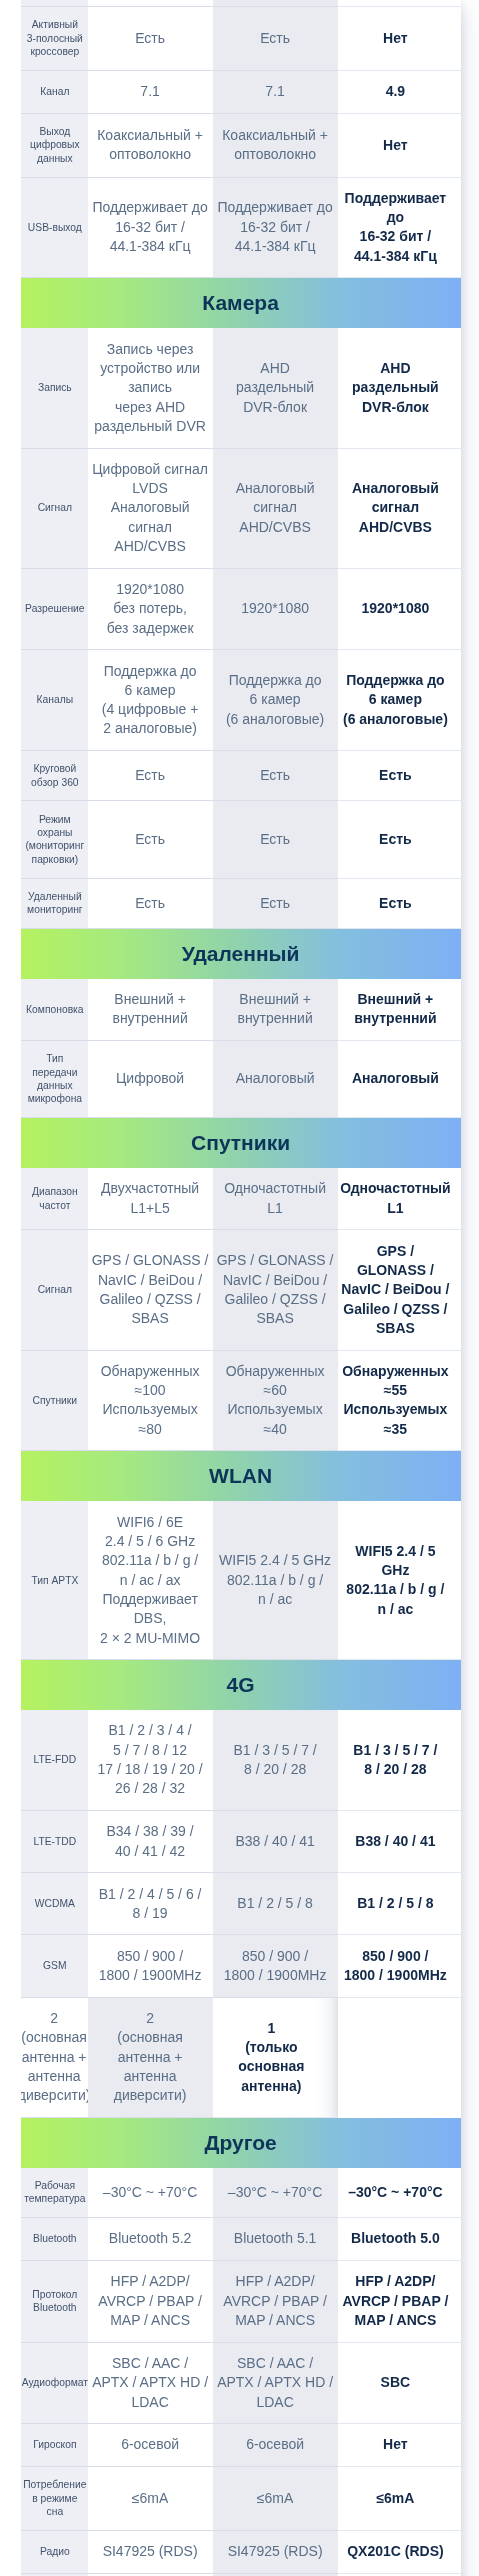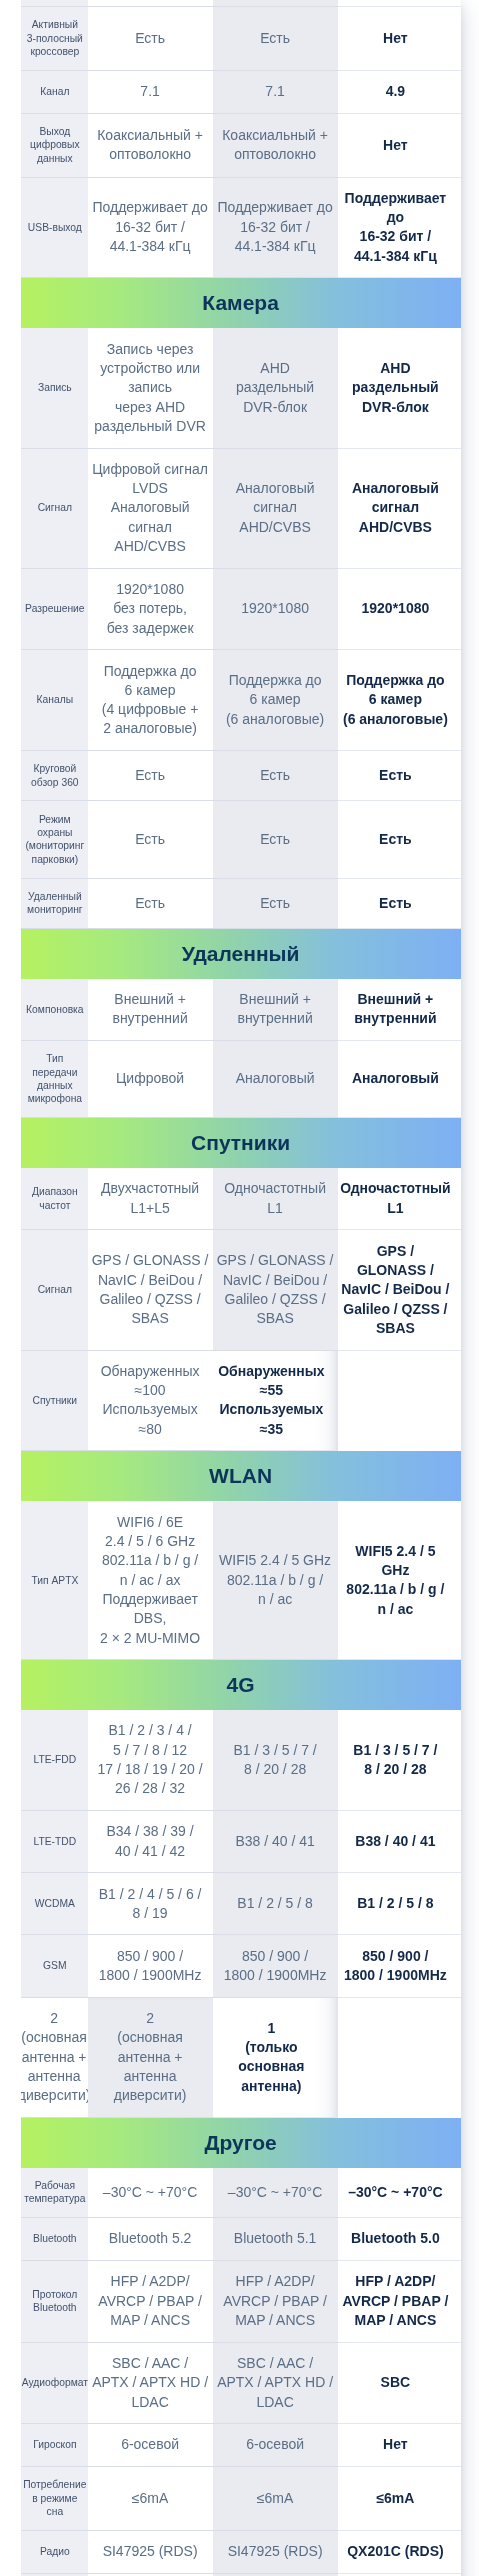--- a/index.html
+++ b/index.html
@@ -171,20 +171,22 @@
 NavIC / BeiDou /
 Galileo / QZSS /
 SBAS</div>
       <div class="cell c-3">GPS / GLONASS /
 NavIC / BeiDou /
 Galileo / QZSS /
 SBAS</div>
       <div class="cell c-label">Спутники</div>
       <div class="cell c-1">Обнаруженных ≈100
 Используемых ≈80</div>
+      <div class="cell c-2">Обнаруженных ≈60
+Используемых ≈40</div>
       <div class="cell c-3">Обнаруженных ≈55
 Используемых ≈35</div>
       <div class="sec-header">WLAN</div>
       <div class="cell c-label">Тип APTX</div>
       <div class="cell c-1">WIFI6 / 6E
 2.4 / 5 / 6 GHz
 802.11a / b / g /
 n / ac / ax
 Поддерживает DBS,
 2 × 2 MU-MIMO</div>

